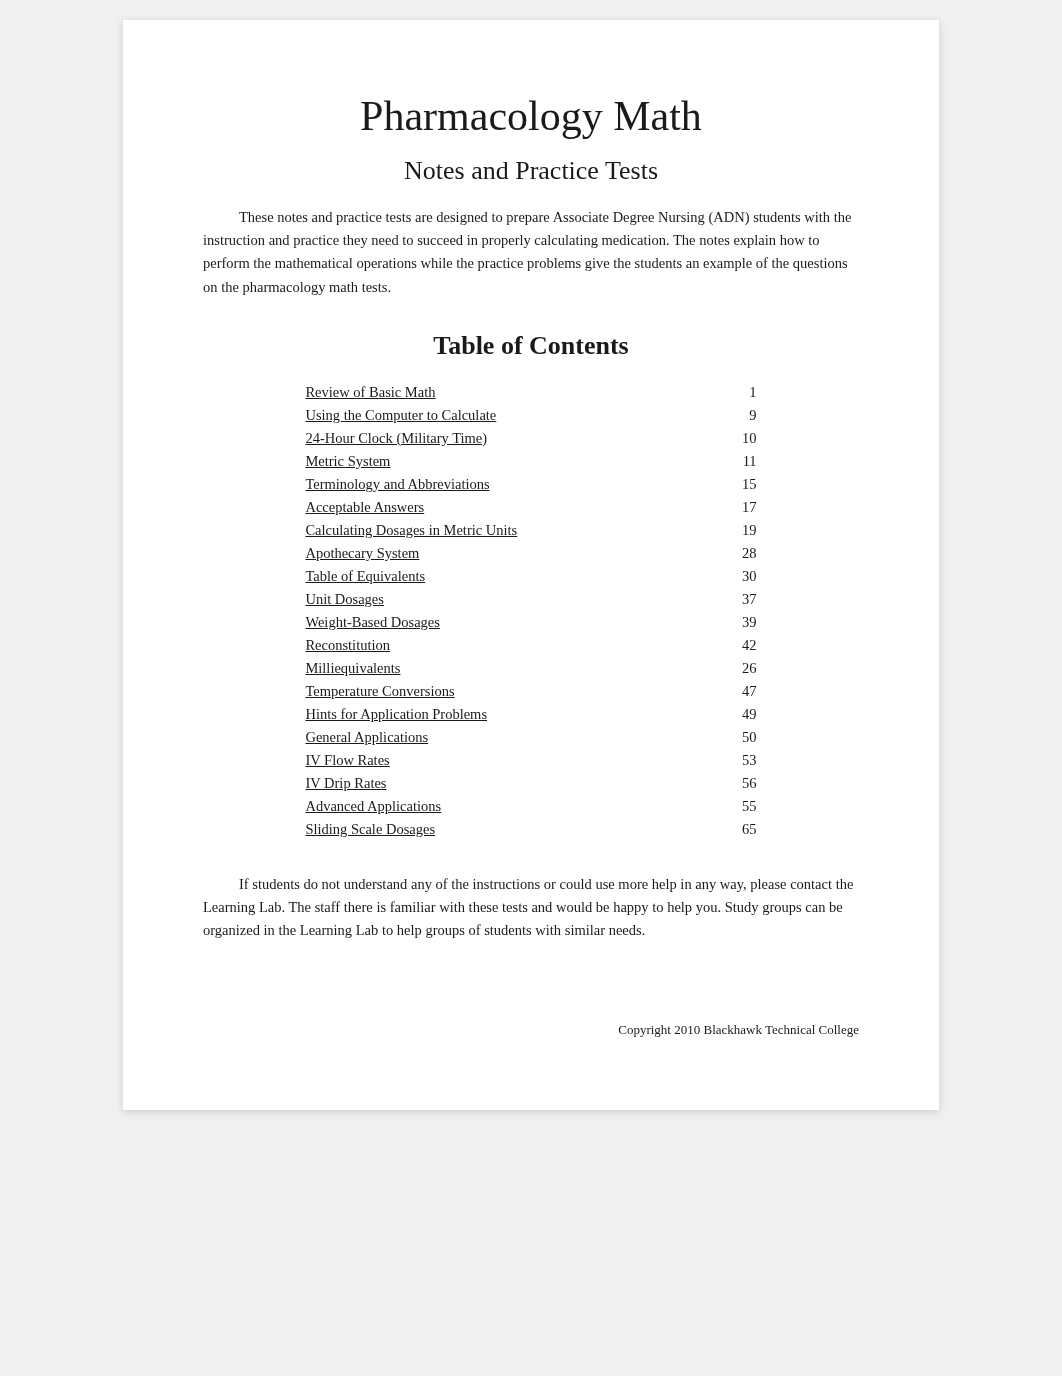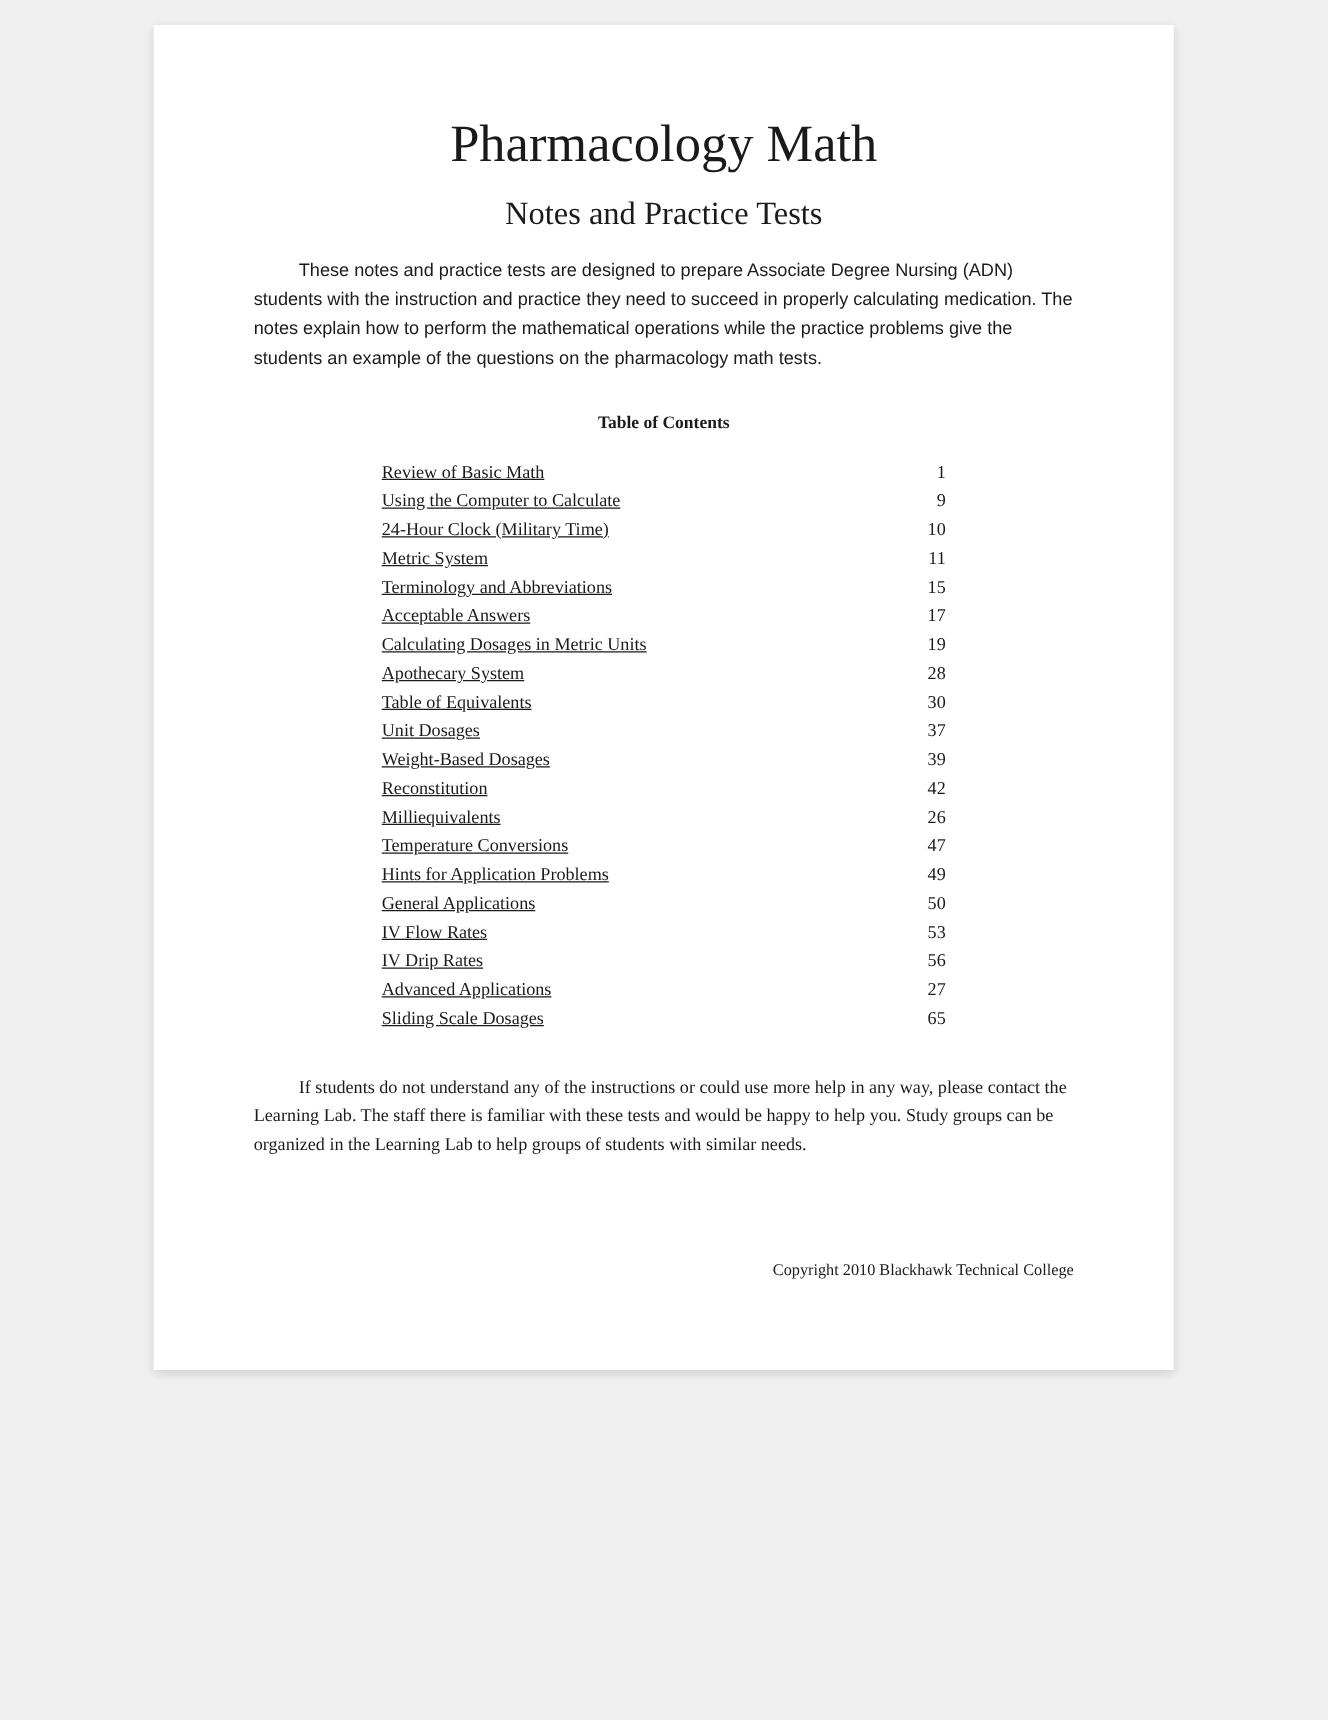--- a/index.html
+++ b/index.html
@@ -44,31 +44,31 @@
       margin-bottom: 20px;
       font-family: Georgia, serif;
     }
 
     .intro-text {
       font-size: 14.5px;
       line-height: 1.6;
       color: #1a1a1a;
       text-indent: 36px;
       margin-bottom: 32px;
-      font-family: Liberation Sans, sans-serif;
+      font-family: Liberation Serif, serif;
     }
 
     .toc-section {
       margin: 0 auto;
       width: 100%;
     }
 
     .toc-title {
       text-align: center;
-      font-size: 14px;
+      font-size: 26px;
       font-weight: bold;
       color: #1a1a1a;
       margin-bottom: 20px;
       font-family: Georgia, serif;
     }
 
     .toc-table {
       width: 70%;
       margin: 0 auto;
       border-collapse: collapse;
@@ -191,21 +191,21 @@
           <tr>
             <td>IV Flow Rates</td>
             <td>53</td>
           </tr>
           <tr>
             <td>IV Drip Rates</td>
             <td>56</td>
           </tr>
           <tr>
             <td>Advanced Applications</td>
-            <td>27</td>
+            <td>55</td>
           </tr>
           <tr>
             <td>Sliding Scale Dosages</td>
             <td>65</td>
           </tr>
         </tbody>
     </table>
   </div>
 
   <p class="footer-text">If students do not understand any of the instructions or could use more help in any way, please contact the Learning Lab. The staff there is familiar with these tests and would be happy to help you. Study groups can be organized in the Learning Lab to help groups of students with similar needs.</p>

